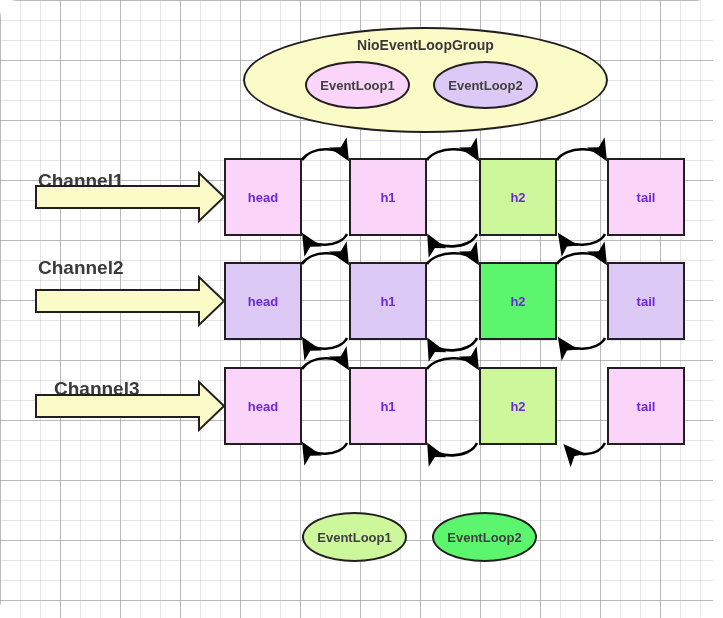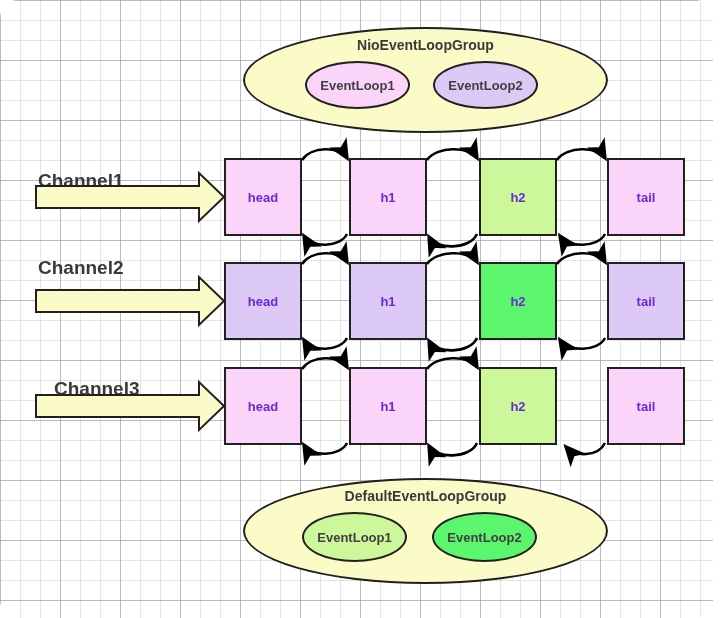--- a/index.html
+++ b/index.html
@@ -104,23 +104,20 @@
   <div class="node-box" style="left:224px; top:262px; width:78px; height:78px; background:#dcc9f5;">head</div>
   <div class="node-box" style="left:349px; top:262px; width:78px; height:78px; background:#dcc9f5;">h1</div>
   <div class="node-box" style="left:479px; top:262px; width:78px; height:78px; background:#5cf56e;">h2</div>
   <div class="node-box" style="left:607px; top:262px; width:78px; height:78px; background:#dcc9f5;">tail</div>
 
   <div class="node-box" style="left:224px; top:367px; width:78px; height:78px; background:#fad4f9;">head</div>
   <div class="node-box" style="left:349px; top:367px; width:78px; height:78px; background:#fad4f9;">h1</div>
   <div class="node-box" style="left:479px; top:367px; width:78px; height:78px; background:#ccf79a;">h2</div>
   <div class="node-box" style="left:607px; top:367px; width:78px; height:78px; background:#fad4f9;">tail</div>
 
-  <div class="grp-ellipse" style="left:243px; top:478px; width:365px; height:106px;">
-    <div class="grp-title" style="top:8px;">DefaultEventLoopGroup</div>
-  </div>
   <div class="loop-ellipse" style="left:302px; top:512px; width:105px; height:50px; background:#ccf79a;">EventLoop1</div>
   <div class="loop-ellipse" style="left:432px; top:512px; width:105px; height:50px; background:#5cf56e;">EventLoop2</div>
 
   <svg class="svg-layer" viewBox="0 0 723 618" xmlns="http://www.w3.org/2000/svg">
     <defs>
       <marker id="ah" markerWidth="9" markerHeight="9" refX="7" refY="4.5" orient="auto" markerUnits="strokeWidth">
         <path d="M0,0.6 L8.5,4.5 L0,8.4 L2.2,4.5 Z" fill="#000000"></path>
       </marker>
     </defs>
 

